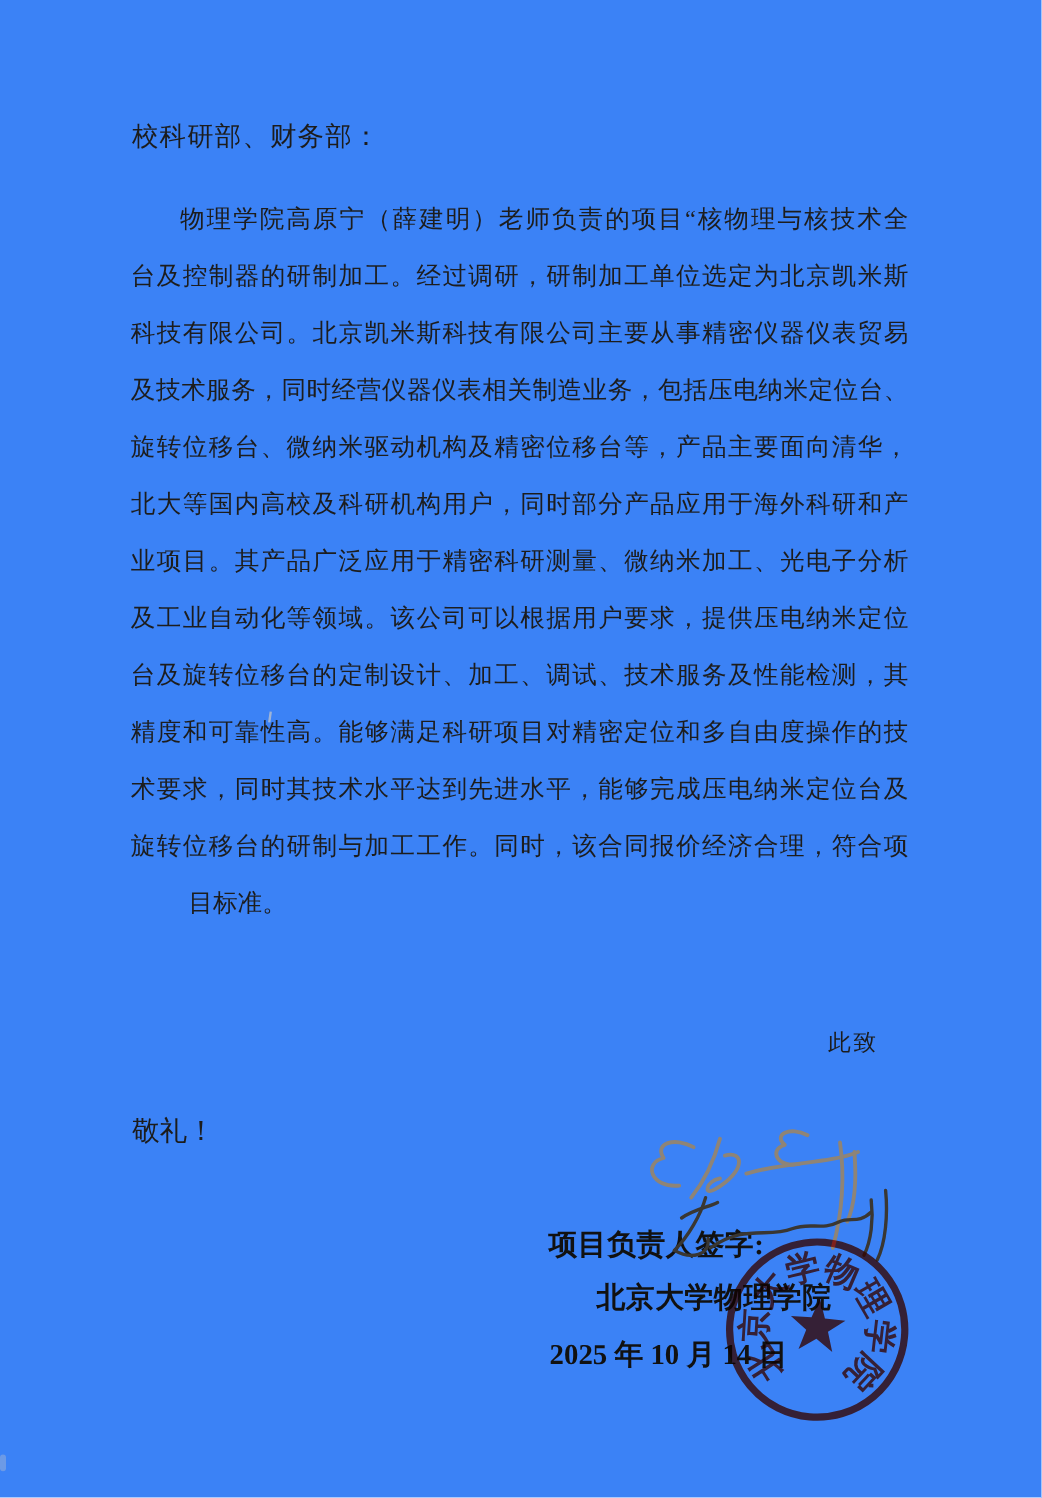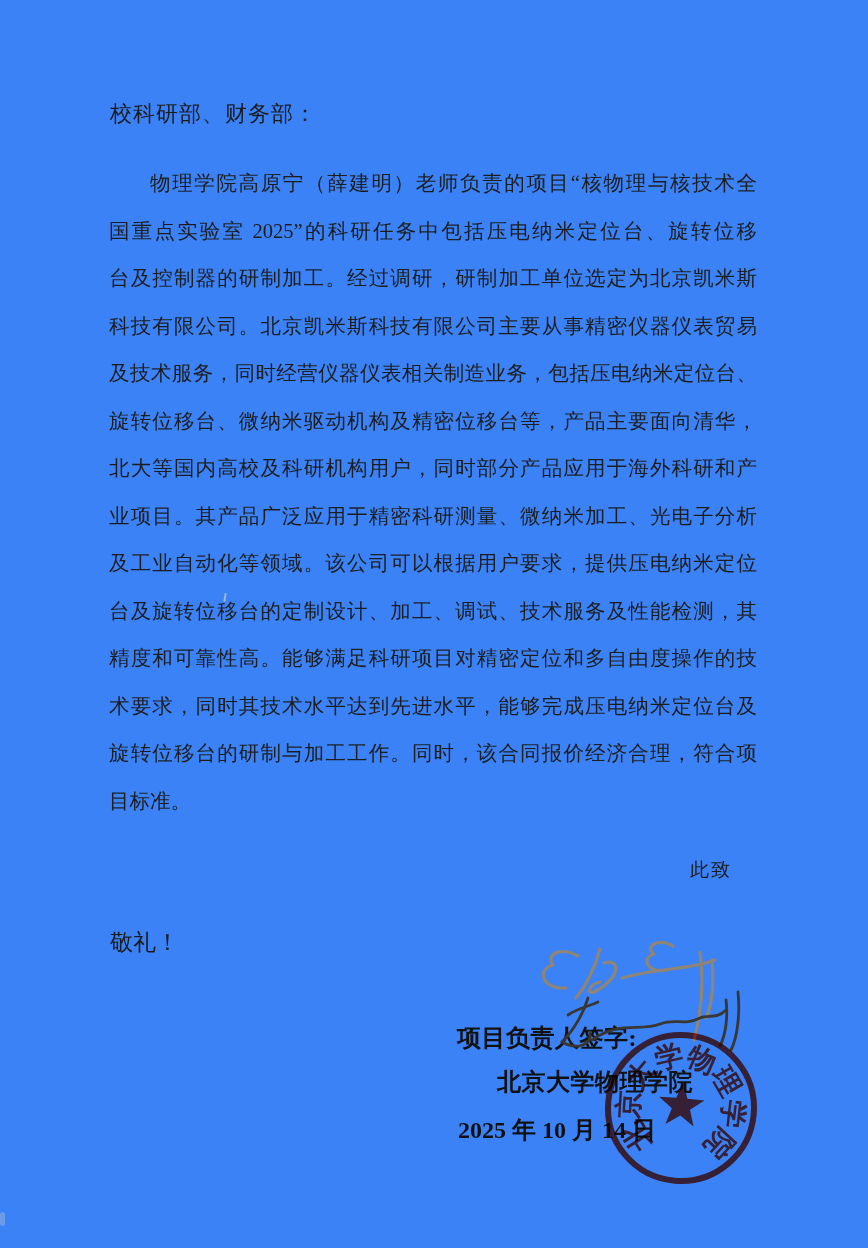--- a/index.html
+++ b/index.html
@@ -10,21 +10,21 @@
   .page{position:absolute;left:0;top:0;width:868px;height:1248px;background:#3b82f6;}
   .txt{position:absolute;color:#1c1c1c;white-space:nowrap;}
   .salutation{left:110px;top:103px;font-size:22px;line-height:1;letter-spacing:1px;}
   .body-block{position:absolute;left:109px;top:160px;width:648px;}
   .bl{
     height:47.5px;line-height:47.5px;font-size:20.5px;color:#1d1d1d;
     text-align:justify;text-align-last:justify;text-justify:inter-character;
     overflow:hidden;
   }
   .bl.first{text-indent:2em;}
-  .bl.last{text-align-last:left;}
+  .bl.last{text-align-last:left;margin-left:48px;}
   .cizhi{left:690px;top:860px;font-size:19px;line-height:1;letter-spacing:2px;}
   .jingli{left:110px;top:931px;font-size:23px;line-height:1;}
   .sigblock{color:#111;font-weight:700;font-size:24px;line-height:1;letter-spacing:0.5px;}
   .sig-label{left:457px;top:1026px;}
   .sig-org{left:457px;top:1070px;margin-left:40px;}
   .sig-date{left:458px;top:1118px;letter-spacing:0;}
   .signature-svg{position:absolute;left:518px;top:936px;width:244px;height:116px;}
   .seal-svg{
     position:absolute;left:595px;top:1022px;width:172px;height:172px;
     opacity:0.88;mix-blend-mode:multiply;transform:rotate(5deg);
@@ -39,21 +39,20 @@
 </style>
 </head>
 <body>
 
 <div class="page">
 
   <div class="txt salutation">校科研部、财务部：</div>
 
   <div class="body-block">
     <div class="bl first">物理学院高原宁（薛建明）老师负责的项目“核物理与核技术全</div>
-    <div class="bl">国重点实验室 2025”的科研任务中包括压电纳米定位台、旋转位移</div>
     <div class="bl">台及控制器的研制加工。经过调研，研制加工单位选定为北京凯米斯</div>
     <div class="bl">科技有限公司。北京凯米斯科技有限公司主要从事精密仪器仪表贸易</div>
     <div class="bl">及技术服务，同时经营仪器仪表相关制造业务，包括压电纳米定位台、</div>
     <div class="bl">旋转位移台、微纳米驱动机构及精密位移台等，产品主要面向清华，</div>
     <div class="bl">北大等国内高校及科研机构用户，同时部分产品应用于海外科研和产</div>
     <div class="bl">业项目。其产品广泛应用于精密科研测量、微纳米加工、光电子分析</div>
     <div class="bl">及工业自动化等领域。该公司可以根据用户要求，提供压电纳米定位</div>
     <div class="bl">台及旋转位移台的定制设计、加工、调试、技术服务及性能检测，其</div>
     <div class="bl">精度和可靠性高。能够满足科研项目对精密定位和多自由度操作的技</div>
     <div class="bl">术要求，同时其技术水平达到先进水平，能够完成压电纳米定位台及</div>

